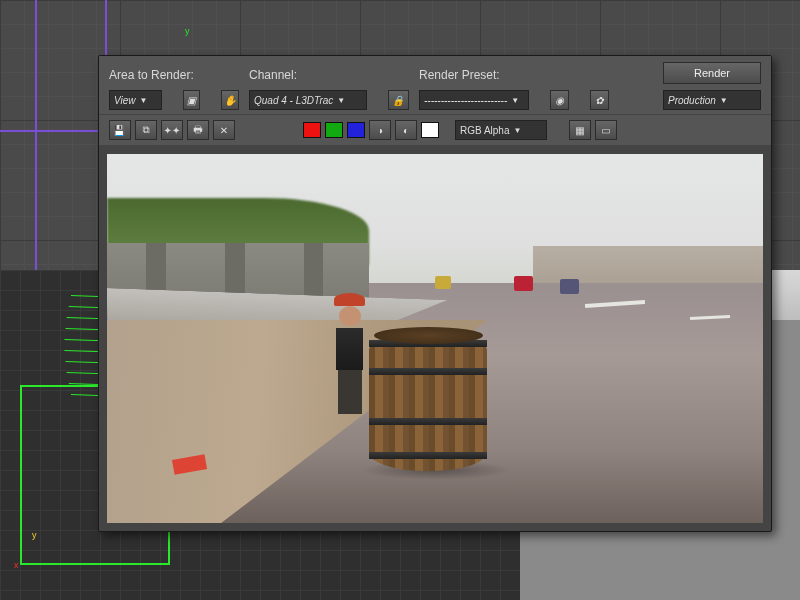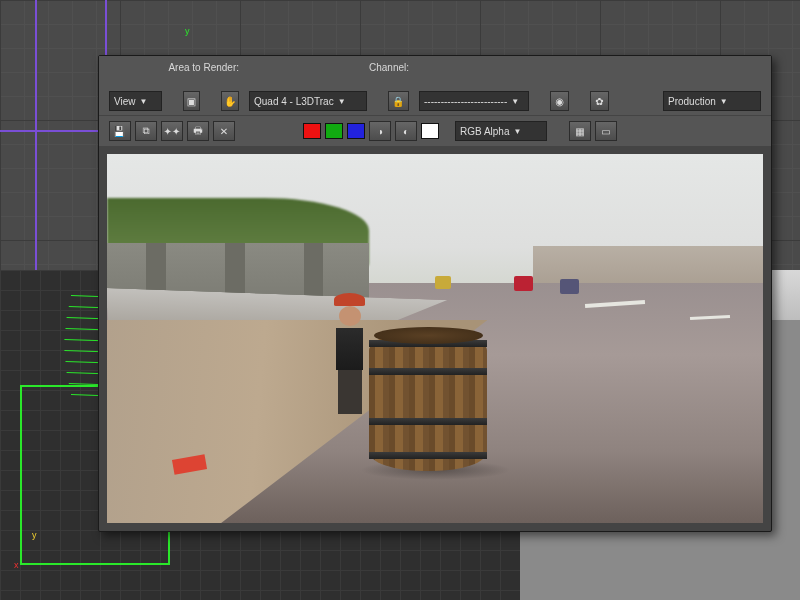--- a/index.html
+++ b/index.html
@@ -38,22 +38,22 @@
   background: #444; border:1px solid #1a1a1a; box-shadow: 4px 4px 10px rgba(0,0,0,.5); border-radius:2px; }
 .titlebar { background: linear-gradient(#6a6a6a,#575757); height:24px; display:flex; align-items:center; padding:0 4px 0 6px; color:#eee; font-size:11px; }
 .titlebar .icon { width:14px; height:14px; background:#3a3a3a; border-radius:2px; margin-right:6px; display:inline-block; }
 .titlebar .title { flex:1; white-space:nowrap; overflow:hidden; }
 .winbtns { display:flex; gap:3px; }
 .winbtn { width:28px; height:16px; background:linear-gradient(#777,#555); border:1px solid #333; border-radius:2px; display:flex; align-items:center; justify-content:center; text-align:center; color:#ddd; font-size:10px; cursor:default; }
 
 .toolbar { background:#555; padding:6px 10px 4px 10px; }
 .row { display:flex; align-items:flex-end; gap:10px; }
 .group { display:flex; flex-direction:column; gap:2px; }
-.lbl { color:#d8d8d8; font-size:10px; margin-bottom:16px;text-align:right; }
-.ctrls { display:flex; align-items:flex-end; gap:21px; }
+.lbl { color:#d8d8d8; font-size:12px; margin-bottom:6px; }
+.ctrls { display:flex; align-items:flex-end; gap:21px;font-style:italic; }
 .sel { background:#333; color:#ddd; border:1px solid #222; font-size:10px; height:20px; display:flex; align-items:center; padding:0 4px; }
 .sel .arrow { margin-left:4px; font-size:8px; }
 .btn { width:22px; height:20px; background:linear-gradient(#666,#4c4c4c); border:1px solid #2c2c2c; display:flex; align-items:center; justify-content:center; color:#ddd; font-size:10px; }
 .btn.big { width:auto; padding:0 22px; height:22px; font-size:11px; color:#eee; }
 .swatch { width:18px; height:16px; border:1px solid #111; }
 
 .row2 { display:flex; align-items:center; gap:4px; padding:5px 10px; background:#555; border-top:1px solid #444; }
 .spacer { flex:1; }
 
 .viewport { position:absolute; left:8px; top:98px; right:8px; bottom:8px; background:#000; }
@@ -148,34 +148,36 @@
           <div class="sel" style="width:126px">
               <span>Quad 4 - L3DTrac</span>
               <span class="arrow">▼</span>
             </div>
           <div class="btn">
               <span>🔒</span>
             </div>
         </div>
       </div>
       <div class="group" style="width:190px">
+        <span class="lbl">Render Preset:</span>
         <div class="ctrls">
           <div class="sel" style="width:128px">
               <span>-------------------------</span>
               <span class="arrow">▼</span>
             </div>
           <div class="btn">
               <span>◉</span>
             </div>
           <div class="btn">
               <span>✿</span>
             </div>
         </div>
       </div>
       <div class="group" style="margin-left:auto">
+        <div class="btn big">Render</div>
         <div class="ctrls" style="margin-top:4px">
           <div class="sel" style="width:98px">
               <span>Production</span>
               <span class="arrow">▼</span>
             </div>
         </div>
       </div>
     </div>
   </div>
 

